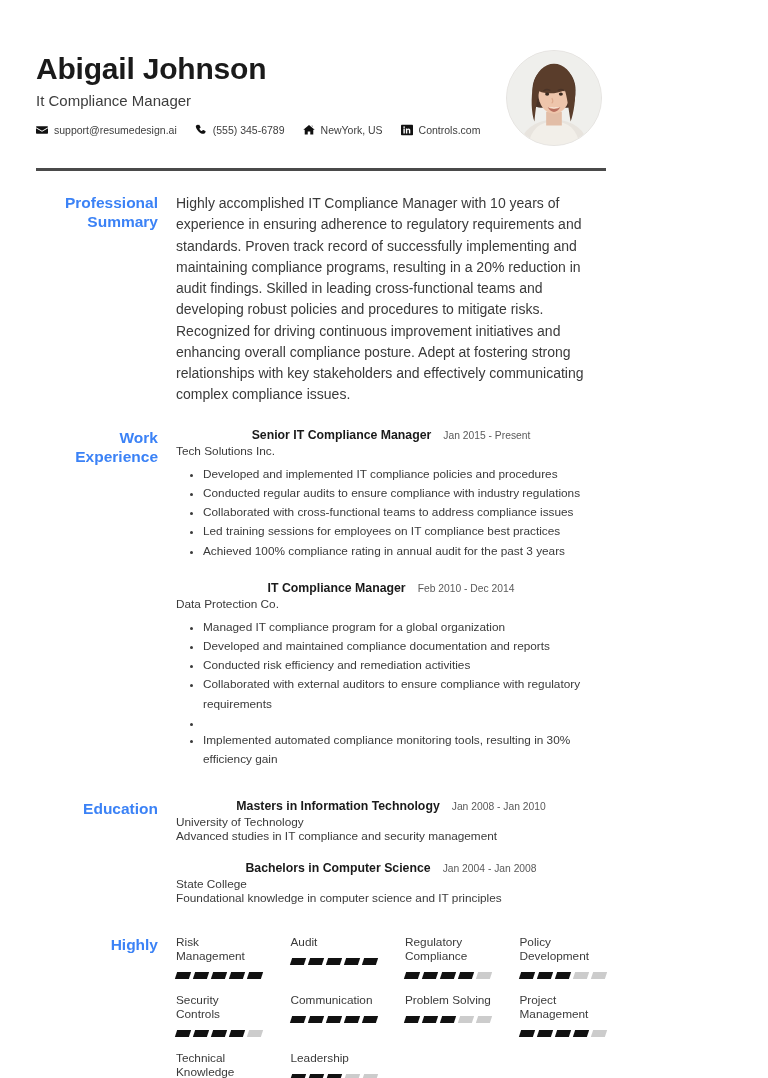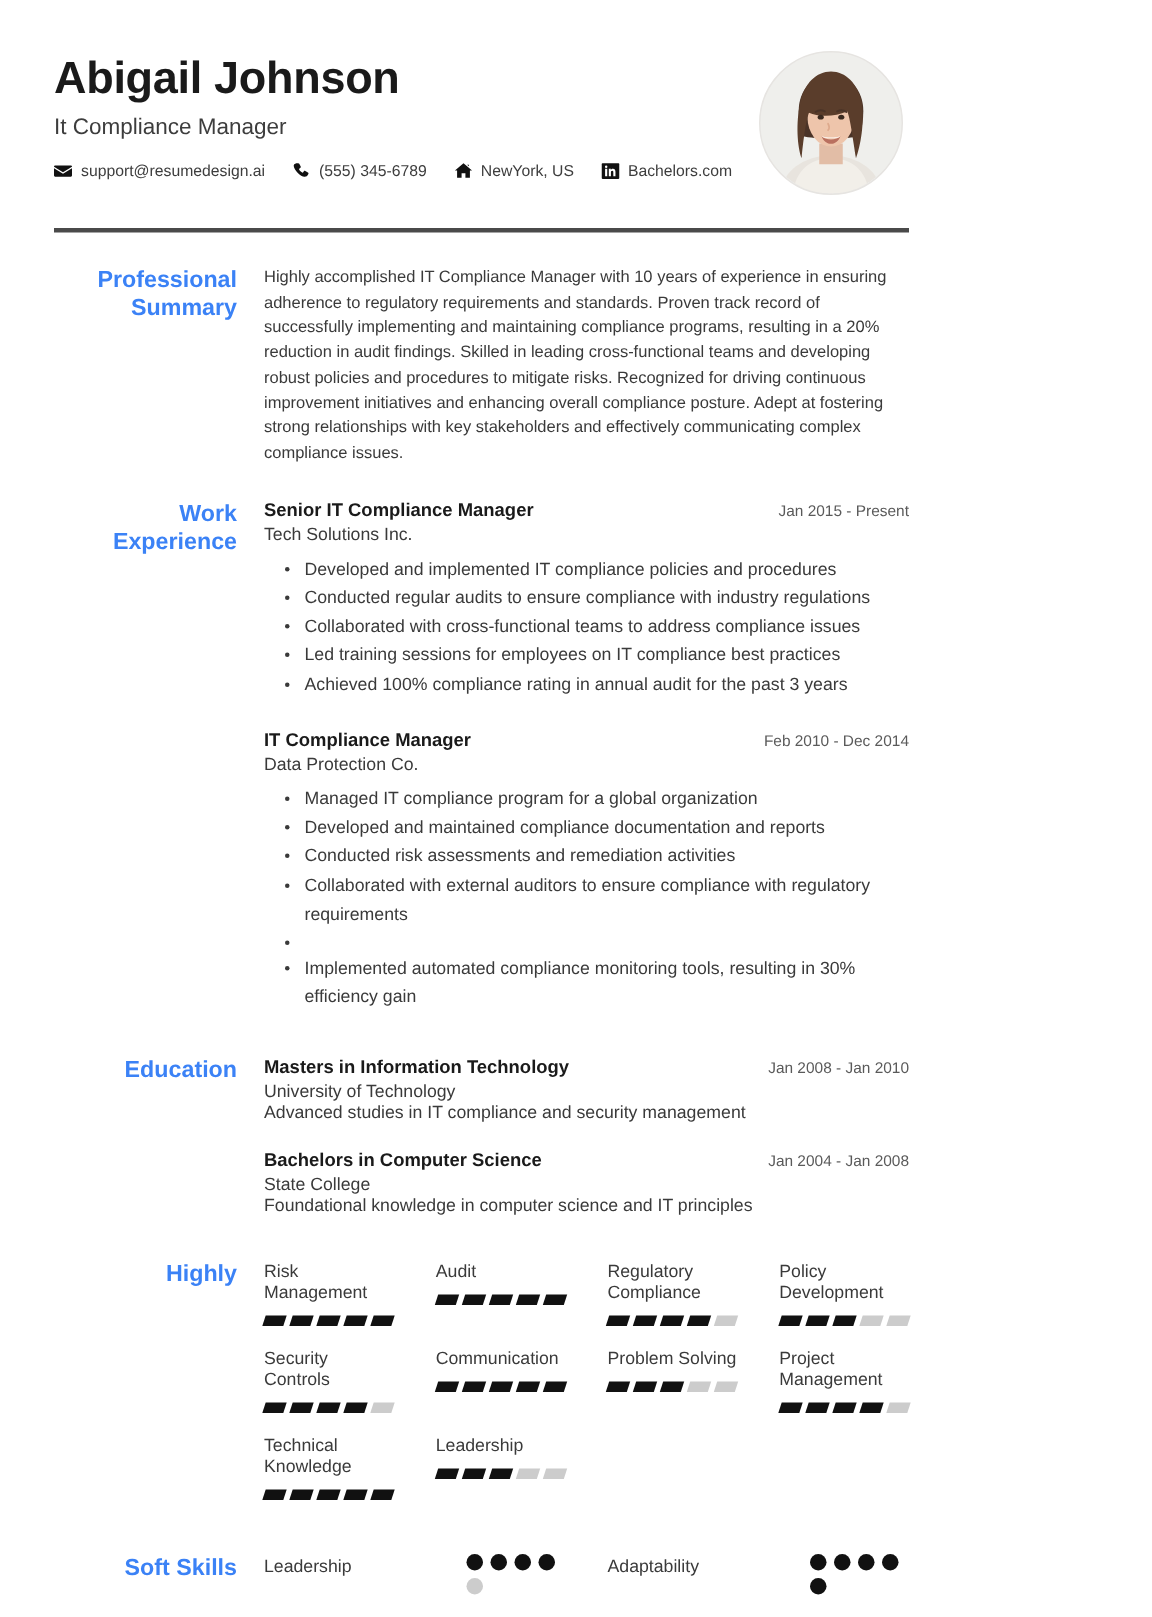--- a/index.html
+++ b/index.html
@@ -4,21 +4,21 @@
 <style>
   * { box-sizing: border-box; margin: 0; padding: 0; }
   html, body {
     width: 768px;
     height: 1078px;
     background: #ffffff;
     font-family: "Liberation Sans", sans-serif;
     color: #333333;
     overflow: hidden;
   }
-  .page { width: 642px; height: 1078px; position: relative; padding: 0 36px; }
+  .page { width: 642px; height: 1078px; position: relative; padding: 16px 36px; }
 
   
   .header { display: flex; align-items: flex-start; padding-top: 32px; }
   .header-left { flex: 1 1 auto; padding-top: 4px; }
   .name {
     font-size: 30px; font-weight: bold; color: #1a1a1a;
     letter-spacing: -0.2px; line-height: 1.12;
   }
   .job-title {
     font-size: 15px; color: #3d3d3d; margin-top: 6px; font-weight: normal;
@@ -46,27 +46,27 @@
 
   
   .section { display: flex; margin-top: 22px; }
   .sec-head {
     flex: 0 0 140px; text-align: right; padding-right: 18px;
     font-size: 15.5px; font-weight: bold; color: #3b82f6; line-height: 1.25;
   }
   .sec-body { flex: 1 1 auto; min-width: 0; }
 
   .summary-text {
-    font-size: 11px; line-height: 1.52; color: #3a3a3a; text-align: left;
+    font-size: 14px; line-height: 1.52; color: #3a3a3a; text-align: left;
   }
 
   
   .entry { margin-bottom: 14px; }
   .entry:last-child { margin-bottom: 0; }
-  .entry-top { display: flex; align-items: baseline; justify-content: space-between; }
+  .entry-top { display: flex; align-items: baseline; justify-content: center; }
   .entry-title { font-size: 12.3px; font-weight: bold; color: #1a1a1a; }
   .entry-date { font-size: 10.3px; color: #5a5a5a; white-space: nowrap; padding-left: 12px; }
   .entry-org { font-size: 11.8px; color: #3a3a3a; margin-top: 2px; }
   .entry-desc { font-size: 11.8px; color: #3a3a3a; }
   .bullets { margin-top: 7px; padding-left: 27px; }
   .bullets li {
     font-size: 11.8px; line-height: 1.63; color: #3a3a3a; list-style: disc;
   }
   .bullets li::marker { font-size: 11px; }
   .bullet-gap { list-style: none; height: 17px; }
@@ -135,21 +135,21 @@
           <span>NewYork, US</span>
         </div>
 
         <div class="contact-item">
           <span class="ci-icon">
             <svg width="12" height="12" viewBox="0 0 16 16" fill="currentColor">
               <path d="M1 1h14a1 1 0 0 1 1 1v12a1 1 0 0 1-1 1H1a1 1 0 0 1-1-1V2a1 1 0 0 1 1-1z"></path>
               <path fill="#ffffff" d="M3.2 6.1h1.9v6.6H3.2V6.1zm.95-3a1.1 1.1 0 1 1 0 2.2 1.1 1.1 0 0 1 0-2.2zM6.5 6.1h1.8v0.9h.03c.25-.47.87-.97 1.8-.97 1.92 0 2.28 1.26 2.28 2.9v3.77h-1.9V9.31c0-.71-.01-1.62-.99-1.62-.99 0-1.14.77-1.14 1.57v3.44H6.5V6.1z"></path>
             </svg>
           </span>
-          <span>Bachelors.com</span>
+          <span>Controls.com</span>
         </div>
       </div>
     </div>
 
     <div class="avatar-wrap">
       <div class="avatar">
         <svg viewBox="0 0 96 96" preserveAspectRatio="xMidYMid slice">
           <defs>
             <clipPath id="circ">
                 <circle cx="48" cy="48" r="48"></circle>
@@ -212,21 +212,21 @@
 
       <div class="entry" style="margin-top:20px;">
         <div class="entry-top">
           <div class="entry-title">IT Compliance Manager</div>
           <div class="entry-date">Feb 2010 - Dec 2014</div>
         </div>
         <div class="entry-org">Data Protection Co.</div>
         <ul class="bullets">
           <li>Managed IT compliance program for a global organization</li>
           <li>Developed and maintained compliance documentation and reports</li>
-          <li>Conducted risk assessments and remediation activities</li>
+          <li>Conducted risk efficiency and remediation activities</li>
           <li>Collaborated with external auditors to ensure compliance with regulatory requirements</li>
           <li class="bullet-gap"></li>
           <li>Implemented automated compliance monitoring tools, resulting in 30% efficiency gain</li>
         </ul>
       </div>
 
     </div>
   </div>
 
   <div class="section" style="margin-top:30px;">

